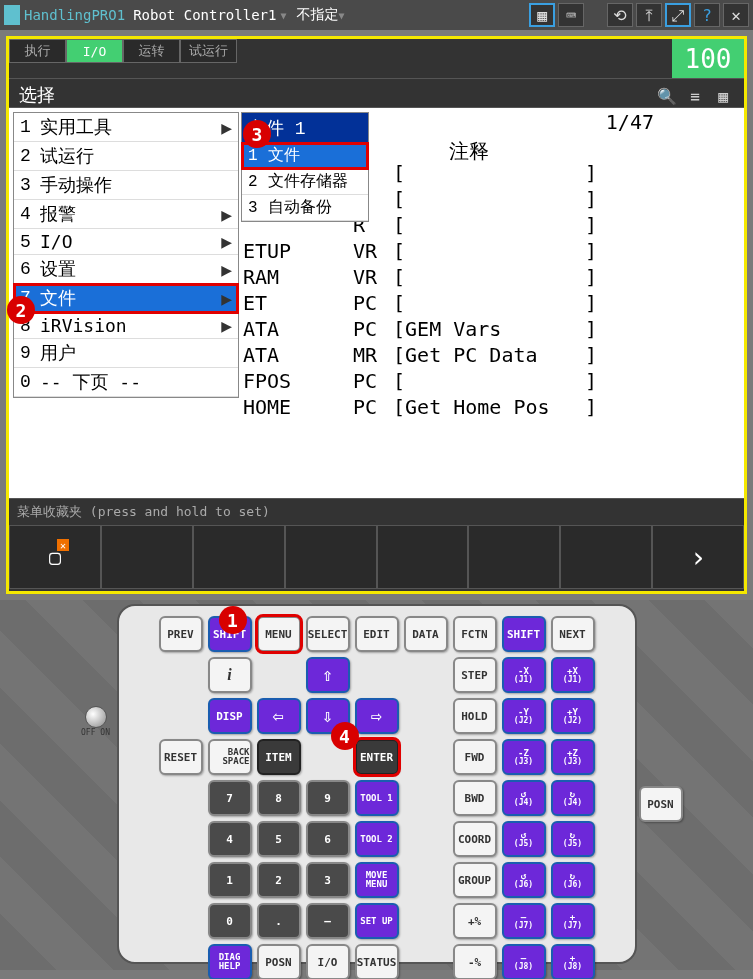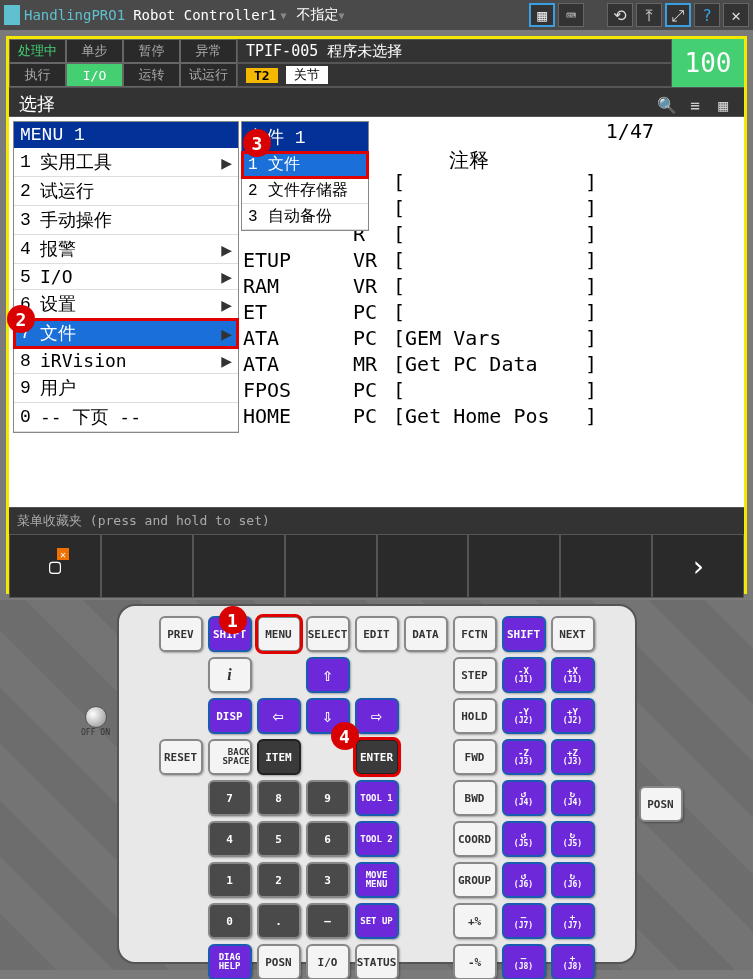--- a/index.html
+++ b/index.html
@@ -19,21 +19,21 @@
   
   .screen { position: absolute; left: 6px; top: 36px; width: 741px; height: 558px; border: 3px solid #f5e800; background: #333; }
   .status-row { display: flex; height: 24px; }
   .status-cell { width: 57px; border: 1px solid #666; color: #aaa; font-size: 13px; display: flex; align-items: center; justify-content: center; background: #2a2a2a; }
   .status-cell.green { color: #43cf72; }
   .status-cell.active-green { background: #43cf72; color: #fff; }
   .status-msg { flex: 1; background: #333; color: #fff; font-size: 15px; padding-left: 8px; display: flex; align-items: center; border: 1px solid #555; }
   .status-right { display: flex; align-items: center; gap: 8px; padding-right: 6px; }
   .badge-t2 { background: #f5b800; color: #000; padding: 0 8px; font-size: 13px; font-weight: bold; }
   .badge-joint { background: #fff; color: #000; padding: 0 8px; font-size: 13px; }
-  .speed-box { background: #43cf72; color: #fff; width: 72px; height: 48px; display: flex; align-items: center; justify-content: center; font-size: 26px; }
+  .speed-box { background: #43cf72; color: #fff; width: 72px; height: 39px; display: flex; align-items: center; justify-content: center; font-size: 26px; }
 
   .select-row { background: #333; color: #fff; height: 30px; display: flex; align-items: flex-end; padding: 0 10px; font-size: 18px; border-top: 1px solid #555; border-bottom: 1px solid #555; }
   .select-row .icons { display: flex; gap: 6px; }
   .select-row .icon { width: 22px; height: 22px; display: flex; align-items: center; justify-content: center; color: #ccc; font-size: 16px; }
   .select-row .zoom-icon { color: #43cf72; }
 
   
   .content { position: relative; background: #fff; height: 390px; }
   .content-header { position: absolute; top: 2px; left: 300px; font-size: 20px; color: #000; }
   .content-count { position: absolute; top: 2px; right: 90px; font-size: 20px; color: #000; }
@@ -108,35 +108,24 @@
   <div class="tb-btn">⤒</div>
   <div class="tb-btn active">⤢</div>
   <div class="tb-btn" style="color:#3a9fe0">?</div>
   <div class="tb-btn">✕</div>
 </div>
 
 <div class="screen">
   <div style="display:flex">
     <div style="flex:1">
       <div class="status-row">
-        <div class="status-cell green">处理中</div>
-        <div class="status-cell">单步</div>
-        <div class="status-cell">暂停</div>
-        <div class="status-cell">异常</div>
-        <div class="status-msg">TPIF-005 程序未选择</div>
-      </div>
-      <div class="status-row">
         <div class="status-cell">执行</div>
         <div class="status-cell active-green">I/O</div>
         <div class="status-cell">运转</div>
         <div class="status-cell">试运行</div>
-        <div class="status-msg status-right">
-          <span class="badge-t2">T2</span>
-          <span class="badge-joint">关节</span>
-        </div>
       </div>
     </div>
     <div class="speed-box">100</div>
   </div>
 
   <div class="select-row">
     <span>选择</span>
     <div class="spacer" style="flex:1"></div>
     <div class="icons">
       <span class="icon zoom-icon">🔍</span>
@@ -217,21 +206,20 @@
       <div class="prog-row">
           <span class="prog-name">HOME</span>
           <span class="prog-type">PC</span>
           <span>[</span>
           <span class="prog-cmt" style="display:inline-block;width:180px">Get Home Pos</span>
           <span>]</span>
         </div>
     </div>
 
     <div class="menu-panel">
-      <div class="menu-header">MENU  1</div>
       <div class="menu-item">
           <span class="num">1</span>
           <span class="label">实用工具</span>
           <span class="arrow">▶</span>
         </div>
       <div class="menu-item">
           <span class="num">2</span>
           <span class="label">试运行</span>
         </div>
       <div class="menu-item">

